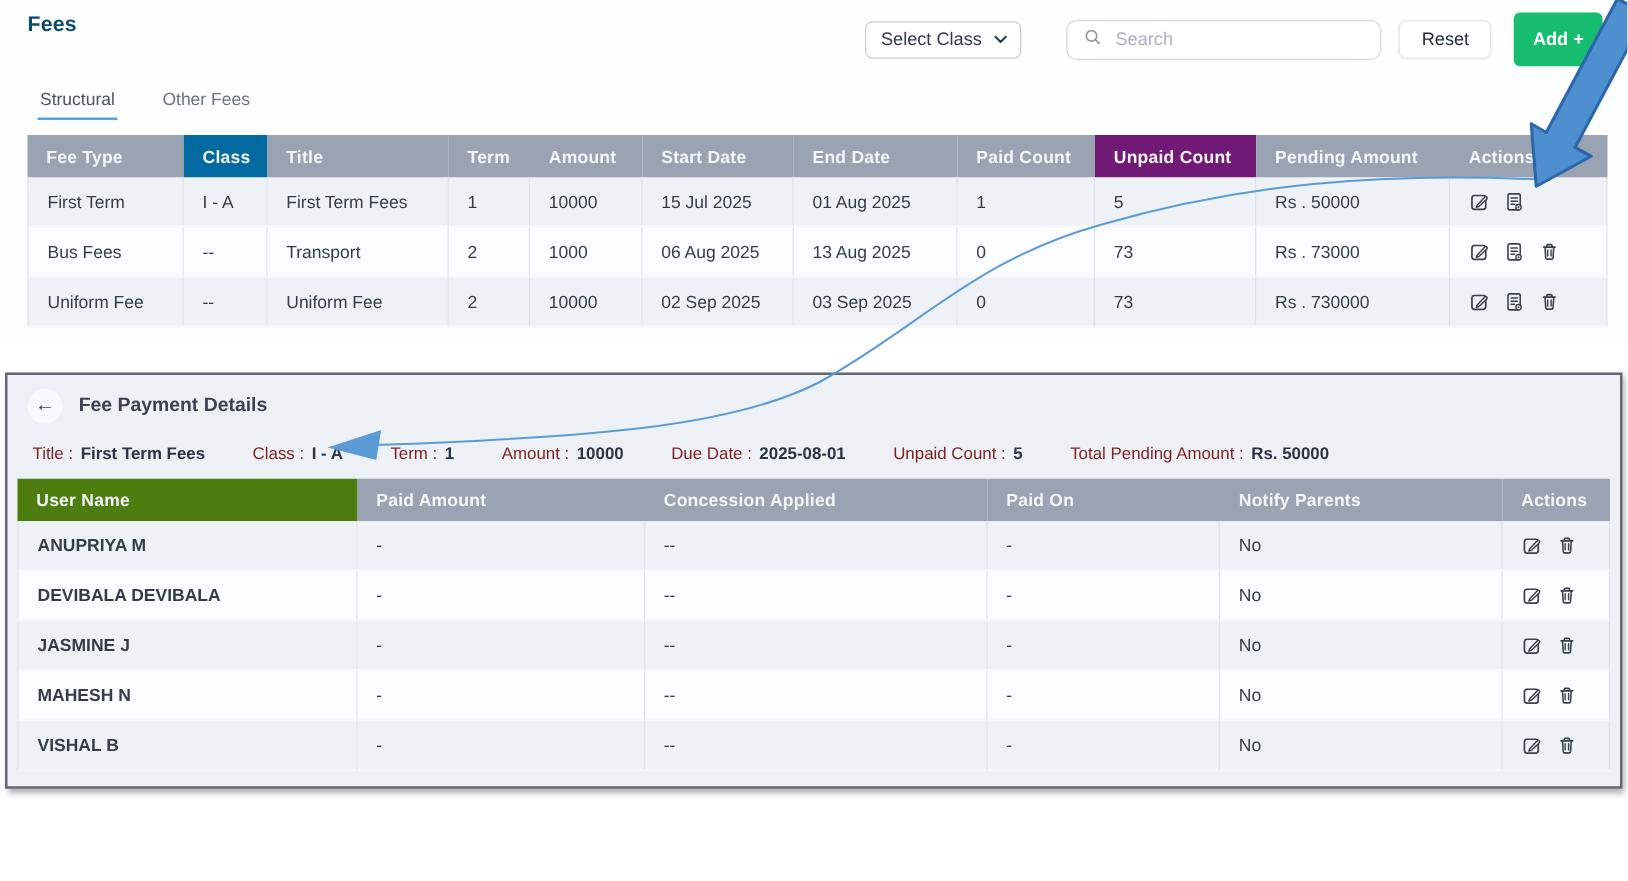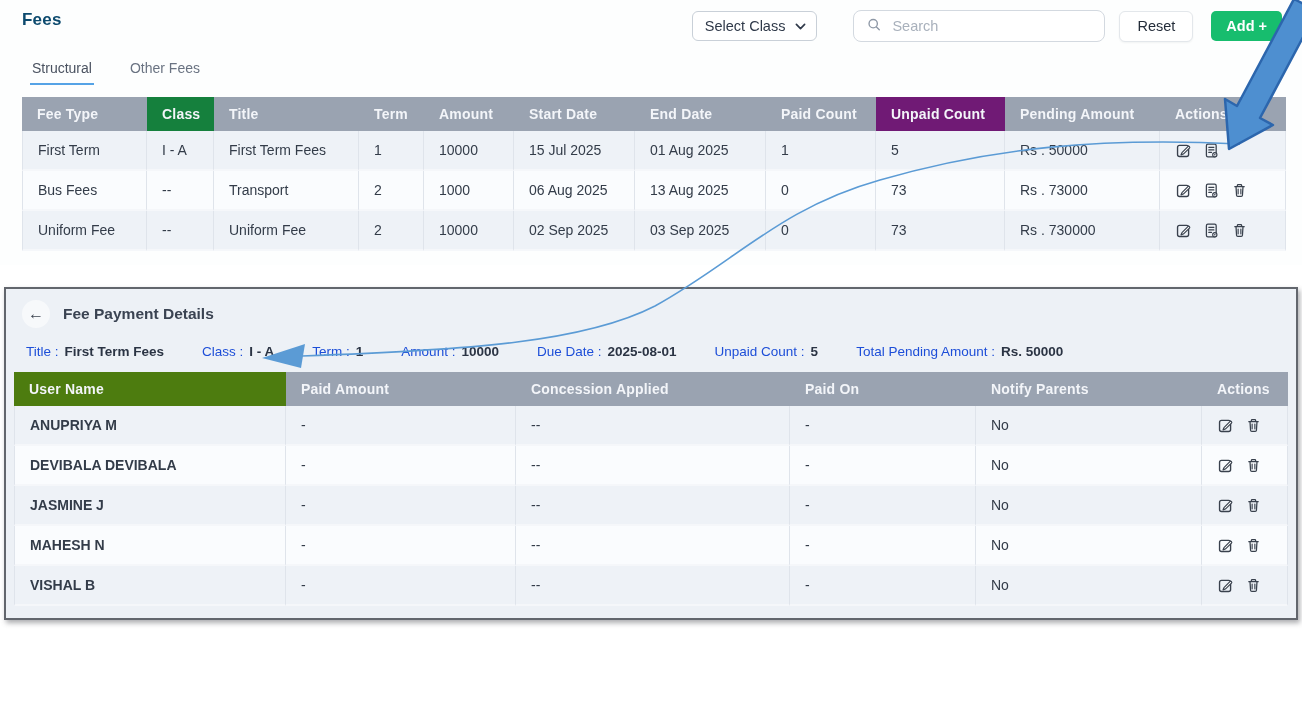--- a/index.html
+++ b/index.html
@@ -29,21 +29,21 @@
   }
   .search-box input { border:none; outline:none; width:100%; font-size:14.5px; color:#2f3949; font-family:inherit; background:transparent; }
   .search-box input::placeholder { color:#a9b1bc; }
   .reset-btn {
     height:31px; padding:0 17px; margin-left:14px;
     background:#fff; border:1px solid #e3e7eb; border-radius:6px;
     font-size:14.5px; color:#232c39; font-family:inherit; cursor:pointer;
     box-shadow:0 1px 2px rgba(20,30,40,.05);
   }
   .add-btn {
-    height:30px; padding:0 15px; margin-left:18px;
+    height:43px; padding:0 15px; margin-left:18px;
     border:none; border-radius:5px; color:#fff;
     font-size:14.5px; font-weight:700; font-family:inherit; cursor:pointer;
   }
   .tabs { display:flex; padding: 14px 0 0 22px; }
   .tab { font-size:14px; color:#6a7382; padding: 4px 2px 7px; margin-right:34px; cursor:pointer; border-bottom:2px solid transparent; }
   .tab.active { color:#4a5260; }
 
   
   table.data-table { border-collapse:separate; border-spacing:0; table-layout:fixed; font-size:14px; }
   table.data-table th {
@@ -75,21 +75,21 @@
   }
   .payment-header { display:flex; align-items:center; gap:13px; padding: 11px 16px 2px 16px; }
   .back-circle {
     width:28px; height:28px; border-radius:50%;
     background:#f7f9fb; display:flex; align-items:center; justify-content:center;
     font-size:16px; color:#3c4450; cursor:pointer; flex:0 0 auto;
   }
   .payment-title { font-size: 15.5px; font-weight: 700; color:#3a4352; }
   .summary { display:flex; align-items:center; gap:38px; padding: 14px 16px 13px 20px; flex-wrap:nowrap; }
   .summary-item { font-size:13.5px; white-space:nowrap; }
-  .summary-label { color:#1d4ed8; }
+  .summary-label { color:#7f1d1d; }
   .summary-value { color:#2b3444; font-weight:700; margin-left:6px; }
   .payment-table { width:1274px; margin: 0 8px; }
   .payment-table td { height:42px; }
   .cell-user-name { font-weight:600; color:#2e3744; }
 
   
   .annotations { position:absolute; left:0; top:0; z-index:20; pointer-events:none; }
 </style>
 </head>
 <body>
@@ -135,21 +135,21 @@
         <col style="width:121px">
         <col style="width:131px">
         <col style="width:110px">
       <col style="width:129px">
         <col style="width:155px">
         <col style="width:126px">
     </colgroup>
     <thead>
         <tr id="fees-head-row">
           <th style="background: rgb(154, 163, 177);">Fee Type</th>
-          <th style="background: #15803d;">Class</th>
+          <th style="background: #0369a1;">Class</th>
           <th style="background: rgb(154, 163, 177);">Title</th>
           <th style="background: rgb(154, 163, 177);">Term</th>
           <th style="background: rgb(154, 163, 177);">Amount</th>
           <th style="background: rgb(154, 163, 177);">Start Date</th>
           <th style="background: rgb(154, 163, 177);">End Date</th>
           <th style="background: rgb(154, 163, 177);">Paid Count</th>
           <th style="background: #701a75;">Unpaid Count</th>
           <th style="background: rgb(154, 163, 177);">Pending Amount</th>
           <th style="background: rgb(154, 163, 177);">Actions</th>
         </tr>

